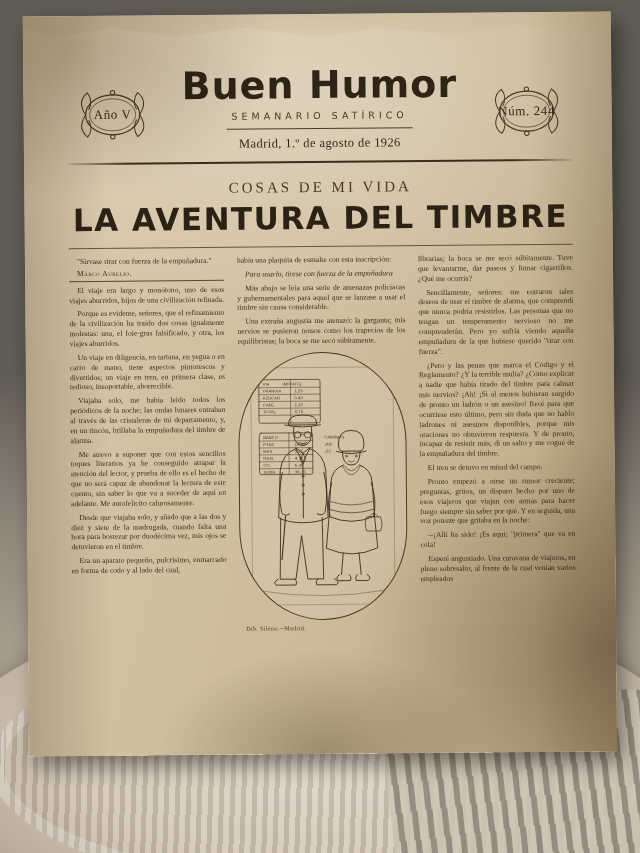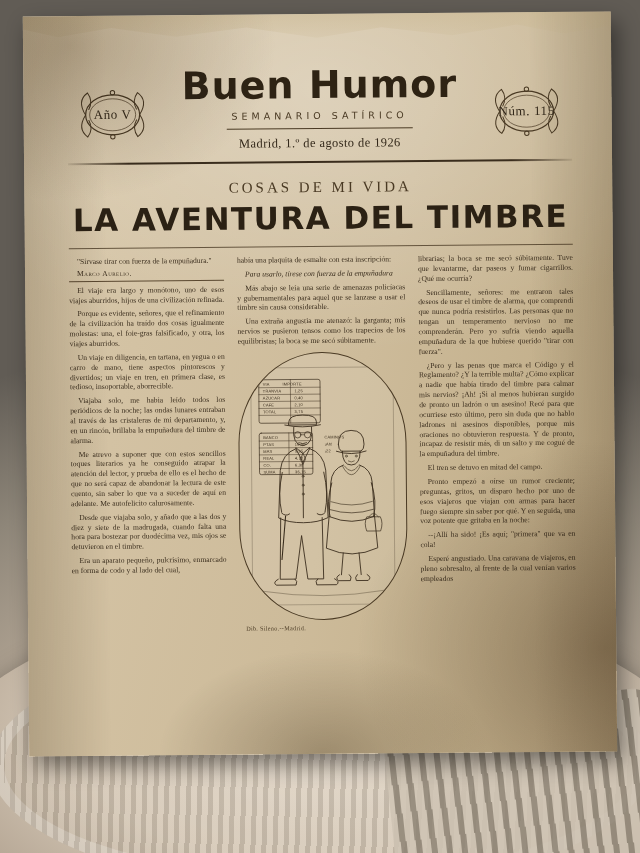--- a/index.html
+++ b/index.html
@@ -231,21 +231,21 @@
           <svg viewBox="0 0 86 62">
             <ellipse cx="43" cy="31" rx="27" ry="20" fill="none" stroke="#4a3a24" stroke-width="1.2"></ellipse>
             <ellipse cx="43" cy="31" rx="23" ry="16" fill="none" stroke="#4a3a24" stroke-width="0.7"></ellipse>
             <path d="M16 31 q-9 -14 2 -22 q6 8 1 17" fill="none" stroke="#4a3a24" stroke-width="1"></path>
             <path d="M70 31 q9 -14 -2 -22 q-6 8 -1 17" fill="none" stroke="#4a3a24" stroke-width="1"></path>
             <path d="M16 31 q-9 14 2 22 q6 -8 1 -17" fill="none" stroke="#4a3a24" stroke-width="1"></path>
             <path d="M70 31 q9 14 -2 22 q-6 -8 -1 -17" fill="none" stroke="#4a3a24" stroke-width="1"></path>
             <circle cx="43" cy="9" r="2.2" fill="none" stroke="#4a3a24" stroke-width="1"></circle>
             <circle cx="43" cy="53" r="2.2" fill="none" stroke="#4a3a24" stroke-width="1"></circle>
           </svg>
-          <span>Núm. 115</span>
+          <span>Núm. 244</span>
         </div>
 
         <h1 class="title">Buen Humor</h1>
         <div class="subtitle">SEMANARIO SATÍRICO</div>
         <div class="rule-long"></div>
         <div class="dateline">Madrid, 1.º de agosto de 1926</div>
         <div class="masthead-rule"></div>
       </div>
 
       <div class="kicker">COSAS DE MI VIDA</div>

